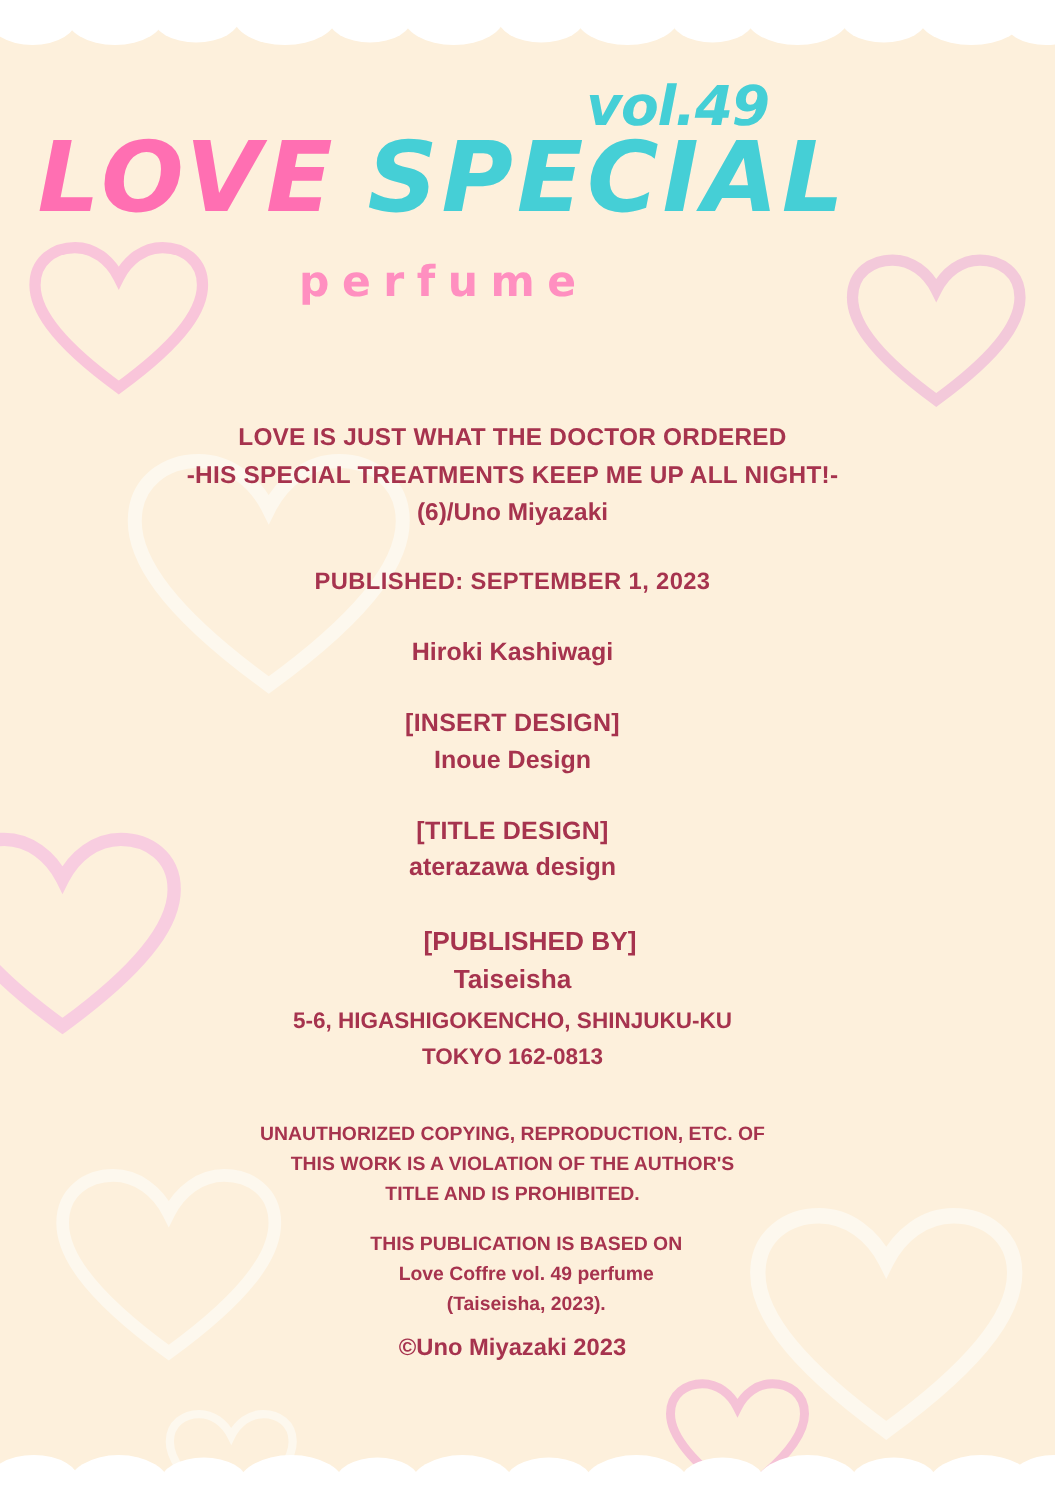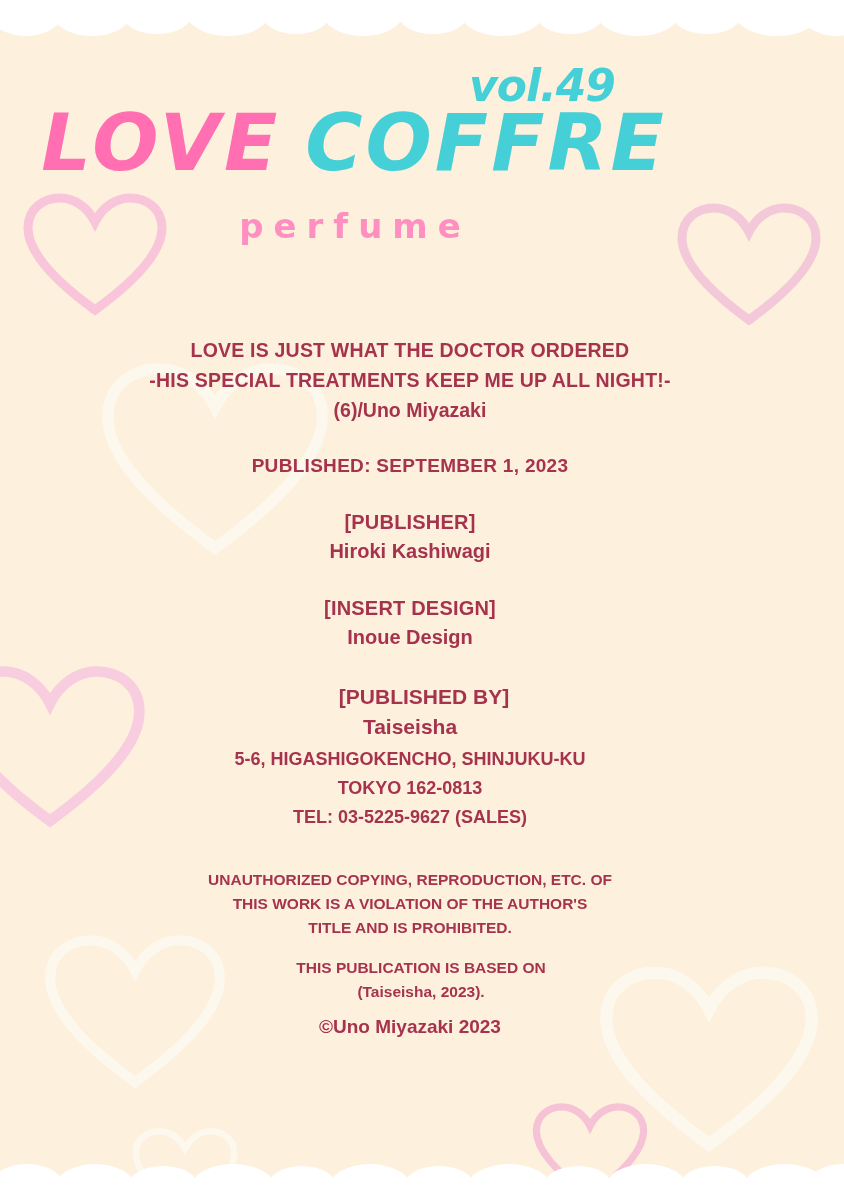--- a/index.html
+++ b/index.html
@@ -276,60 +276,63 @@
     <div class="blob" style="left:690px; bottom:8px;  width:70px; height:40px;"></div>
     <div class="blob" style="left:752px; bottom:0px;  width:86px; height:50px;"></div>
     <div class="blob" style="left:818px; bottom:8px;  width:70px; height:42px;"></div>
   </div>
 
   <div class="content">
 
     <div class="logo-wrap">
       <div class="vol">vol.49</div>
       <div class="logo-main">
-        <span class="love">LOVE</span><span class="coffre">COFFRE</span>
+        <span class="love">LOVE</span><span class="coffre">SPECIAL</span>
       </div>
       <div class="logo-sub">perfume</div>
     </div>
 
     <div class="credits">
 
       <div class="title-line">LOVE IS JUST WHAT THE DOCTOR ORDERED</div>
       <div class="title-line">-HIS SPECIAL TREATMENTS KEEP ME UP ALL NIGHT!-</div>
       <div class="title-sub">(6)/Uno Miyazaki</div>
 
       <div class="published-date">PUBLISHED: SEPTEMBER 1, 2023</div>
 
       <div class="block">
-        <div class="label">[PUBLISHER]</div>
         <div class="value">Hiroki Kashiwagi</div>
       </div>
 
       <div class="block">
         <div class="label">[INSERT DESIGN]</div>
         <div class="value">Inoue Design</div>
       </div>
 
+      <div class="block">
+        <div class="label">[TITLE DESIGN]</div>
+        <div class="value">aterazawa design</div>
+      </div>
 
       <div class="pub-block">
         <div class="label">[PUBLISHED BY]</div>
         <div class="name">Taiseisha</div>
         <div class="addr">5-6, HIGASHIGOKENCHO, SHINJUKU-KU</div>
         <div class="addr" style="margin-top:0;text-align:center;">TOKYO 162-0813</div>
-        <div class="addr" style="margin-top:0;">TEL: 03-5225-9627 (SALES)</div>
       </div>
 
       <div class="notice">
         <div>UNAUTHORIZED COPYING, REPRODUCTION, ETC. OF</div>
         <div>THIS WORK IS A VIOLATION OF THE AUTHOR'S</div>
         <div>TITLE AND IS PROHIBITED.</div>
       </div>
 
       <div class="based">
         <div>THIS PUBLICATION IS BASED ON</div>
+        <div>Love Coffre vol. 49 perfume</div>
         <div>(Taiseisha, 2023).</div>
       </div>
 
       <div class="copyright">©Uno Miyazaki 2023</div>
 
     </div>
   </div>
 </div>
 
 </body></html>

